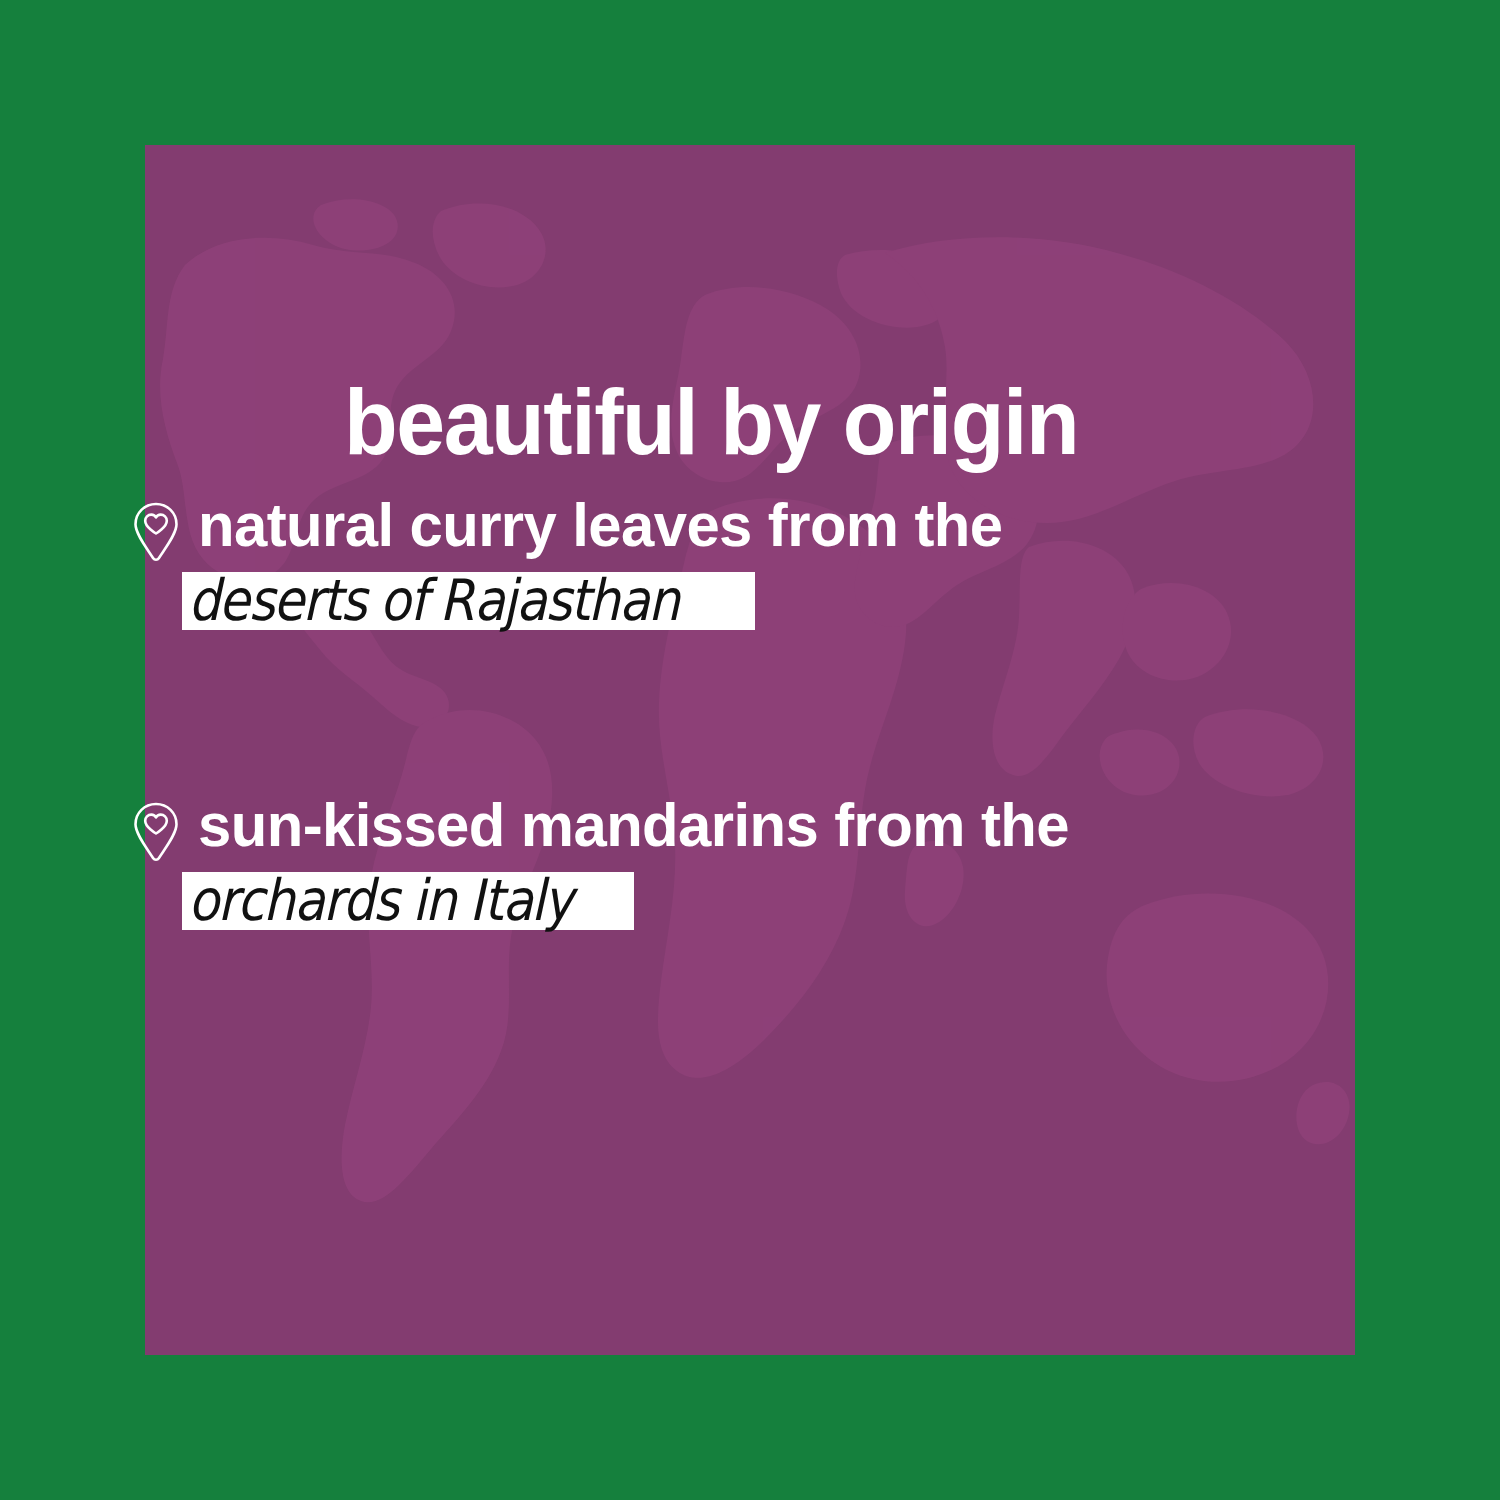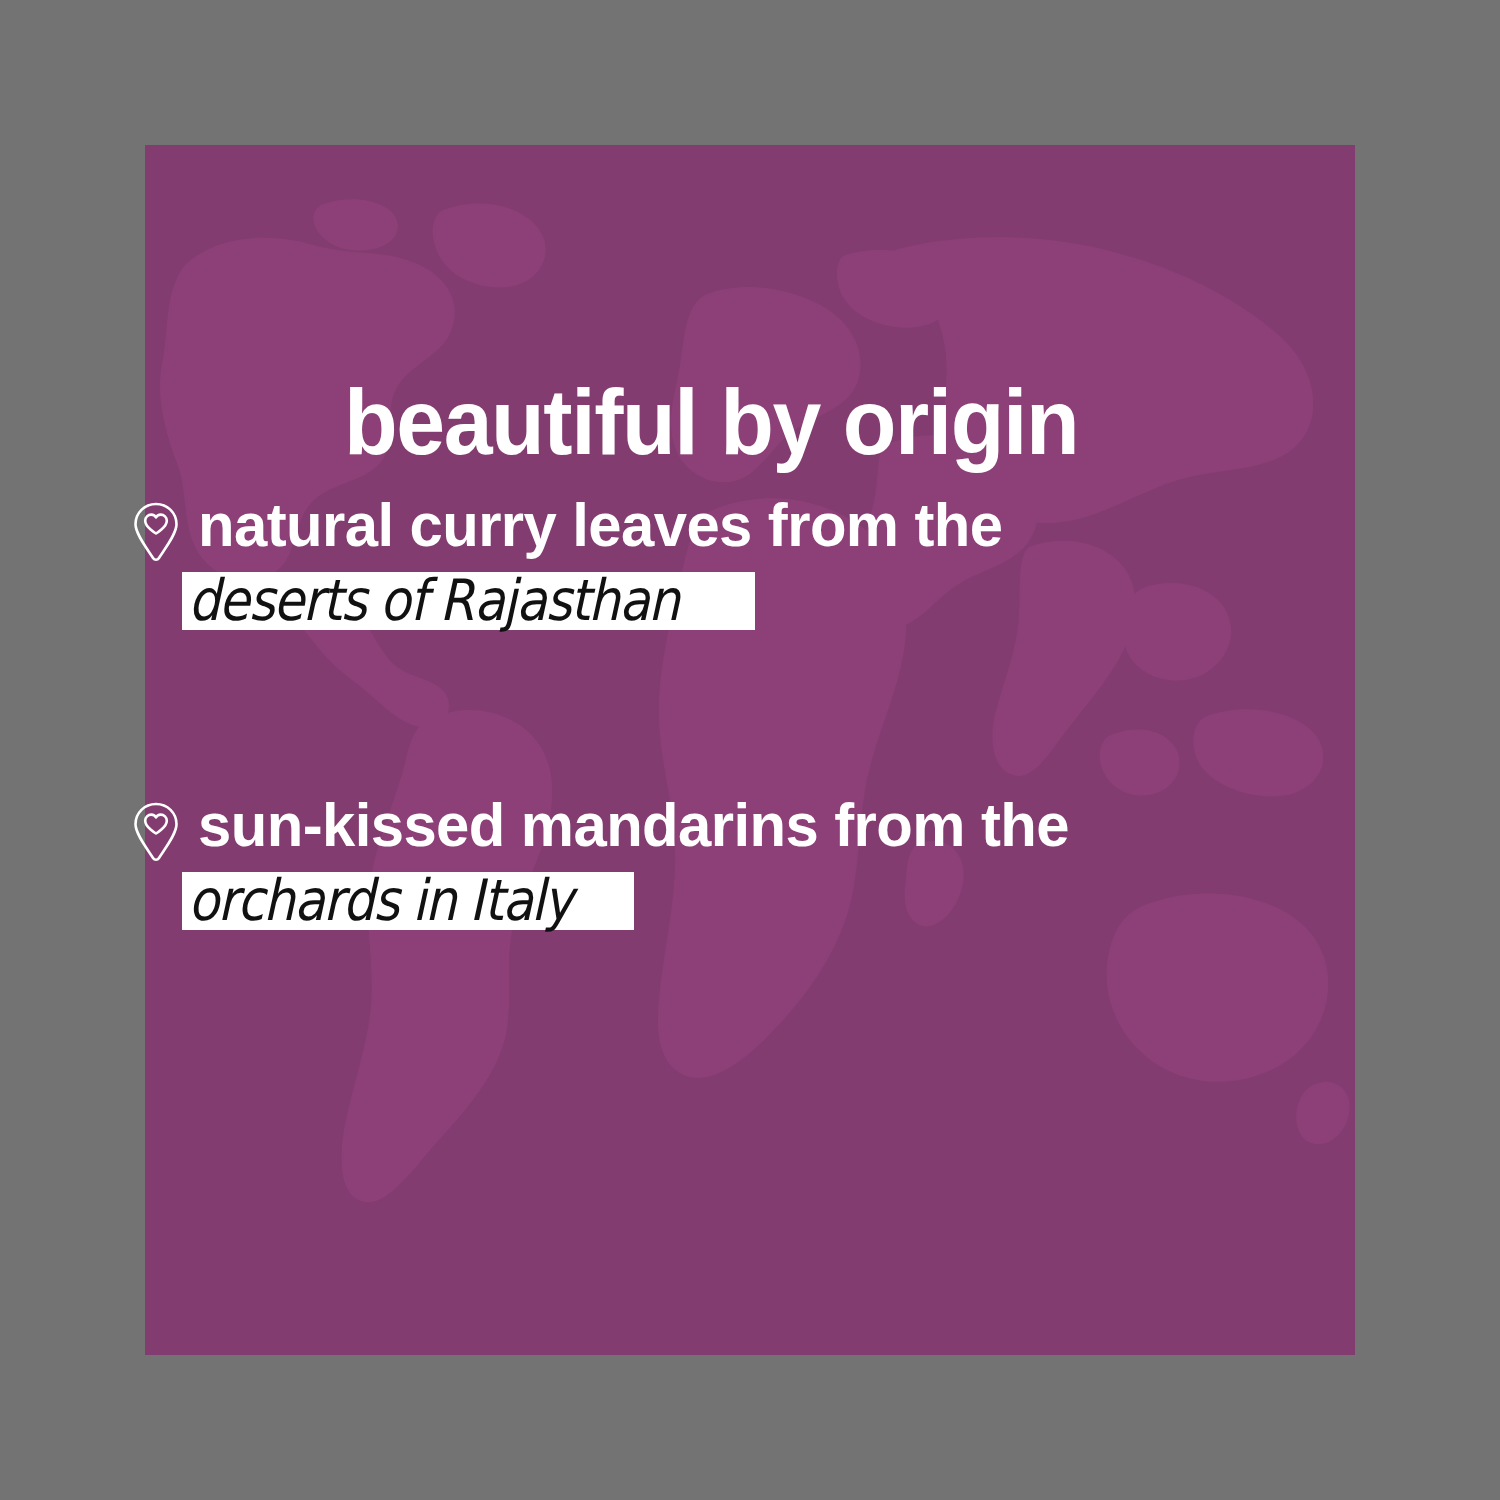--- a/index.html
+++ b/index.html
@@ -11,21 +11,21 @@
     width: 1500px;
     height: 1500px;
     font-family: "Liberation Sans", sans-serif;
     overflow: hidden;
   }
 
   #stage {
     position: relative;
     width: 1500px;
     height: 1500px;
-    background: #737373;
+    background: #15803d;
   }
 
   
   #panel {
     position: absolute;
     left: 145px;
     top: 145px;
     width: 1210px;
     height: 1210px;
     background: #833c70;

